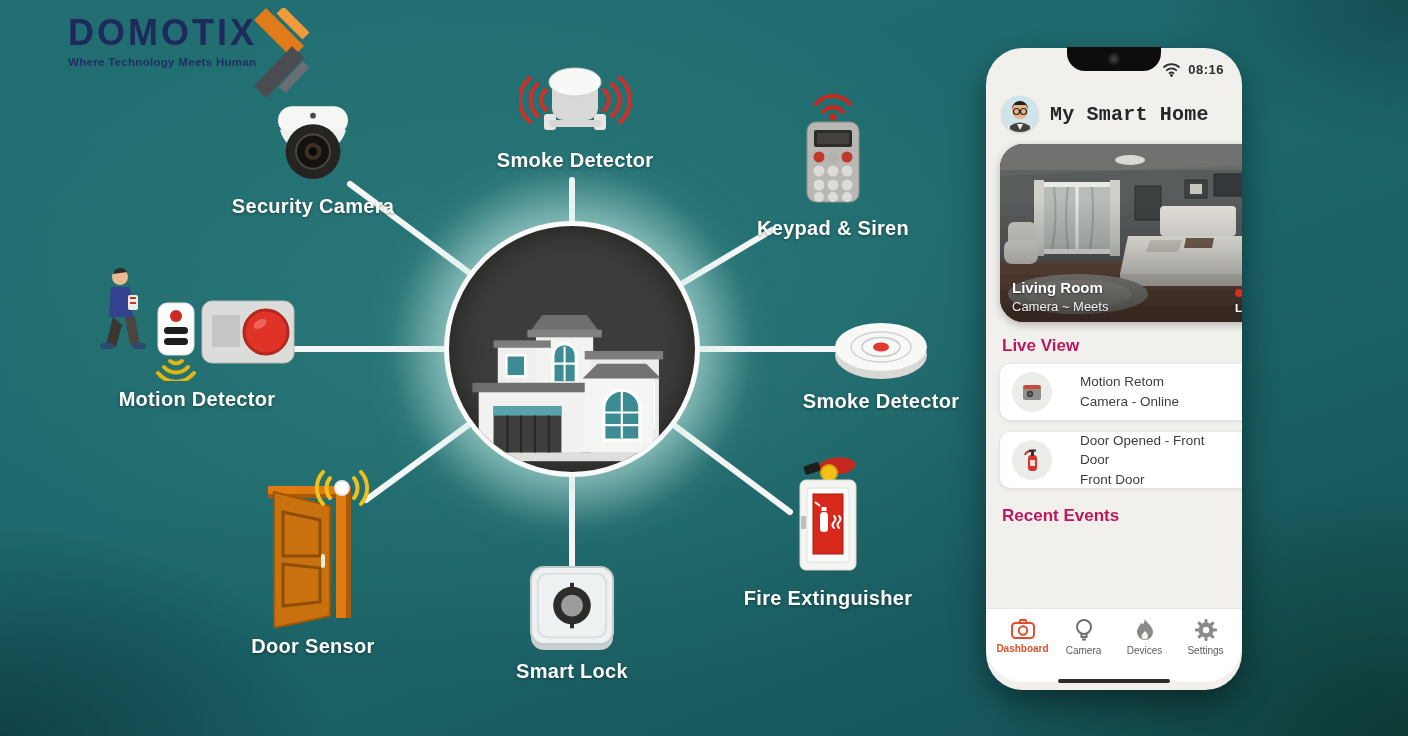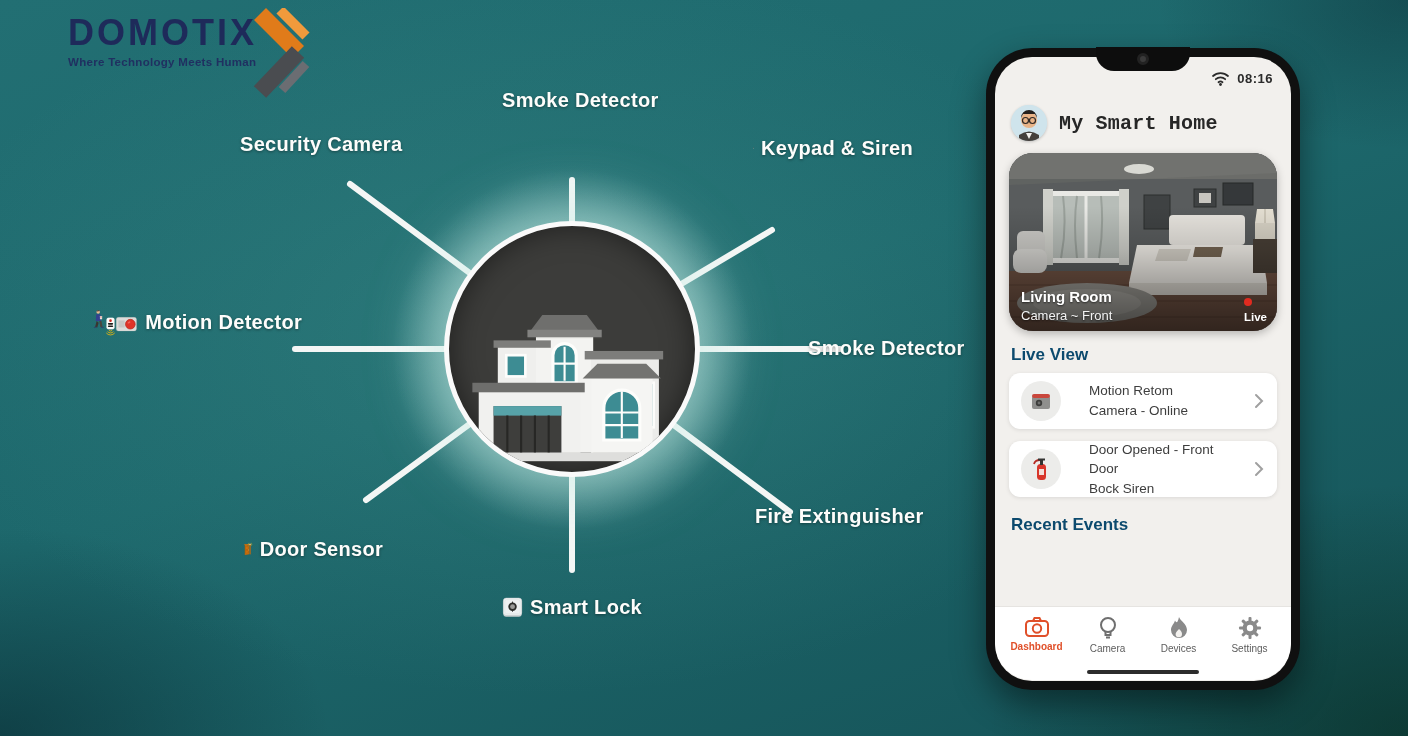--- a/index.html
+++ b/index.html
@@ -26,38 +26,38 @@
   
   svg.lines { left:0; top:0; pointer-events:none; }
   .hub {
     left:444px; top:221px; width:256px; height:256px; border-radius:50%;
     background:#3c3c3a; border:5px solid #fafafa;
     box-shadow:0 0 55px 18px rgba(195,235,228,.55), inset 0 0 30px rgba(0,0,0,.5);
     display:flex; align-items:flex-end; justify-content:center; overflow:hidden;
   }
 
   
-  .device { display:flex; align-items:center; gap:7px; }
+  .device { display:flex; flex-direction:column; align-items:center; gap:7px; }
   .device-label {
     color:#fdfdfb; font-weight:bold; font-size:20px; letter-spacing:.3px;
     text-shadow:0 1px 3px rgba(0,0,0,.4); white-space:nowrap;
   }
   .d-camera  { left:233px; top:100px;  width:160px; }
   .d-smoketop{ left:495px; top:58px;  width:160px; }
   .d-keypad  { left:753px; top:86px;  width:160px; }
   .d-motion  { left:92px;  top:263px; width:210px; }
   .d-smokert { left:801px; top:313px; width:160px; }
   .d-door    { left:243px; top:470px; width:140px; }
   .d-lock    { left:502px; top:561px; width:140px; }
   .d-fire    { left:748px; top:452px; width:160px; }
 
   
   .phone {
-    left:986px; top:48px; width:314px; height:642px;
-    background:#101010; border-radius:46px; padding:9px;
+    left:986px; top:48px; width:256px; height:642px;
+    background:#101010; border-radius:46px; 
     box-shadow:0 14px 34px rgba(0,0,0,.45);
   }
   .screen {
     width:100%; height:100%; background:#f2f0ed; border-radius:37px;
     position:relative; overflow:hidden;
   }
   .notch {
     position:absolute; top:-1px; left:50%; transform:translateX(-50%);
     width:94px; height:24px; background:#0d0d0d; border-radius:0 0 18px 18px;
     display:flex; align-items:center; justify-content:center;
@@ -73,37 +73,37 @@
     position:absolute; top:96px; left:14px; width:268px; height:178px;
     border-radius:24px; overflow:hidden; background:#555; box-shadow:0 3px 8px rgba(0,0,0,.25);
   }
   .cam-overlay { position:absolute; inset:0;
     background:linear-gradient(to top, rgba(0,0,0,.55) 0%, rgba(0,0,0,.15) 45%, rgba(0,0,0,0) 70%); }
   .cam-loc { position:absolute; left:12px; bottom:26px; color:#fff; font-size:15px; font-weight:bold; text-shadow:0 1px 2px rgba(0,0,0,.6); }
   .cam-status { position:absolute; left:12px; bottom:8px; color:#f2f2f2; font-size:13px; text-shadow:0 1px 2px rgba(0,0,0,.6); }
   .live-badge { position:absolute; right:10px; bottom:8px; display:flex; align-items:flex-start; gap:5px; color:#fff; font-size:11.5px; font-weight:bold;flex-direction:column; }
   .live-dot { width:8px; height:8px; border-radius:50%; background:#e02b20; }
 
-  .sec-heading { position:absolute; left:16px; font-size:17px; font-weight:bold; color:#0c4a6e; }
+  .sec-heading { position:absolute; left:16px; font-size:17px; font-weight:bold; color:#be185d; }
   .h-live   { top:288px; }
   .h-recent { top:458px; }
 
   .list-card {
     position:absolute; left:14px; width:268px; height:56px; background:#fff;
     border-radius:11px; box-shadow:0 1px 4px rgba(0,0,0,.1);
     display:flex; align-items:center; gap:28px; padding:0 12px; cursor:pointer;
   }
   .c1 { top:316px; } .c2 { top:384px; } .c3 { top:486px; }
   .item-icon { width:40px; height:40px; border-radius:50%; background:#ececea; flex:0 0 40px;
     display:flex; align-items:center; justify-content:center; }
   .item-text { flex:1; font-size:13.5px; color:#3e3e3e; line-height:1.45; }
   .chev { color:#9c9c9c; flex:0 0 12px; }
 
   .navbar {
-    position:absolute; left:0; right:0; bottom:1px; height:74px; background:#fff;
+    position:absolute; left:0; right:0; bottom:8px; height:74px; background:#fff;
     border-top:1px solid #e6e4e1; display:flex; justify-content:space-around;
     align-items:flex-start; padding:9px 6px 0; border-radius:0 0 37px 37px;
   }
   .nav-item { display:flex; flex-direction:column; align-items:center; gap:3px; width:62px; cursor:pointer; }
   .nav-label { font-size:10px; color:#5c5c5c; }
   .nav-item.active .nav-label { color:#e0502a; font-weight:bold; }
   .home-indicator { position:absolute; left:50%; bottom:7px; transform:translateX(-50%);
     width:112px; height:4px; border-radius:3px; background:#2c2c2c; }
 </style>
 </head>
@@ -386,21 +386,21 @@
         <polygon points="216,94 242,94 244,104 218,104" fill="#efece6"></polygon>
         <rect x="246" y="70" width="20" height="16" fill="#d6d1c4"></rect>
         <polygon points="248,56 264,56 266,70 246,70" fill="#e4dfd2"></polygon>
         <line x1="256" y1="70" x2="256" y2="56" stroke="#b5ae9e" stroke-width="1"></line>
         <rect x="244" y="86" width="24" height="34" fill="#473e35"></rect>
         <ellipse cx="78" cy="150" rx="70" ry="20" fill="#97958f"></ellipse>
         <ellipse cx="78" cy="150" rx="54" ry="14" fill="#a5a39d"></ellipse>
       </svg>
       <div class="cam-overlay"></div>
       <div class="cam-loc">Living Room</div>
-      <div class="cam-status">Camera ~ Front</div>
+      <div class="cam-status">Camera ~ Meets</div>
       <div class="live-badge">
         <span class="live-dot"></span>
         <span>Live</span>
       </div>
     </div>
 
     <div class="sec-heading h-live">Live View</div>
 
     <div class="list-card c1">
       <div class="item-icon">
@@ -425,21 +425,21 @@
         <svg width="18" height="24" viewBox="0 0 18 24">
           <rect x="5" y="7" width="9" height="16" rx="3.5" fill="#d8352a"></rect>
           <rect x="8" y="3" width="3" height="5" fill="#333331"></rect>
           <path d="M8 3 q-5 0 -6 4" fill="none" stroke="#b52a22" stroke-width="1.8"></path>
           <line x1="6" y1="2.5" x2="13" y2="2.5" stroke="#333331" stroke-width="2"></line>
           <rect x="7" y="12" width="5" height="6" fill="#f2ded9"></rect>
         </svg>
       </div>
       <div class="item-text">
         <div>Door Opened - Front Door</div>
-        <div>Bock Siren</div>
+        <div>Front Door</div>
       </div>
       <svg class="chev" width="10" height="16" viewBox="0 0 10 16">
         <polyline points="2,2 8,8 2,14" fill="none" stroke="#a0a0a0" stroke-width="2" stroke-linecap="round"></polyline>
       </svg>
     </div>
 
     <div class="sec-heading h-recent">Recent Events</div>
 
 
     <div class="navbar">

